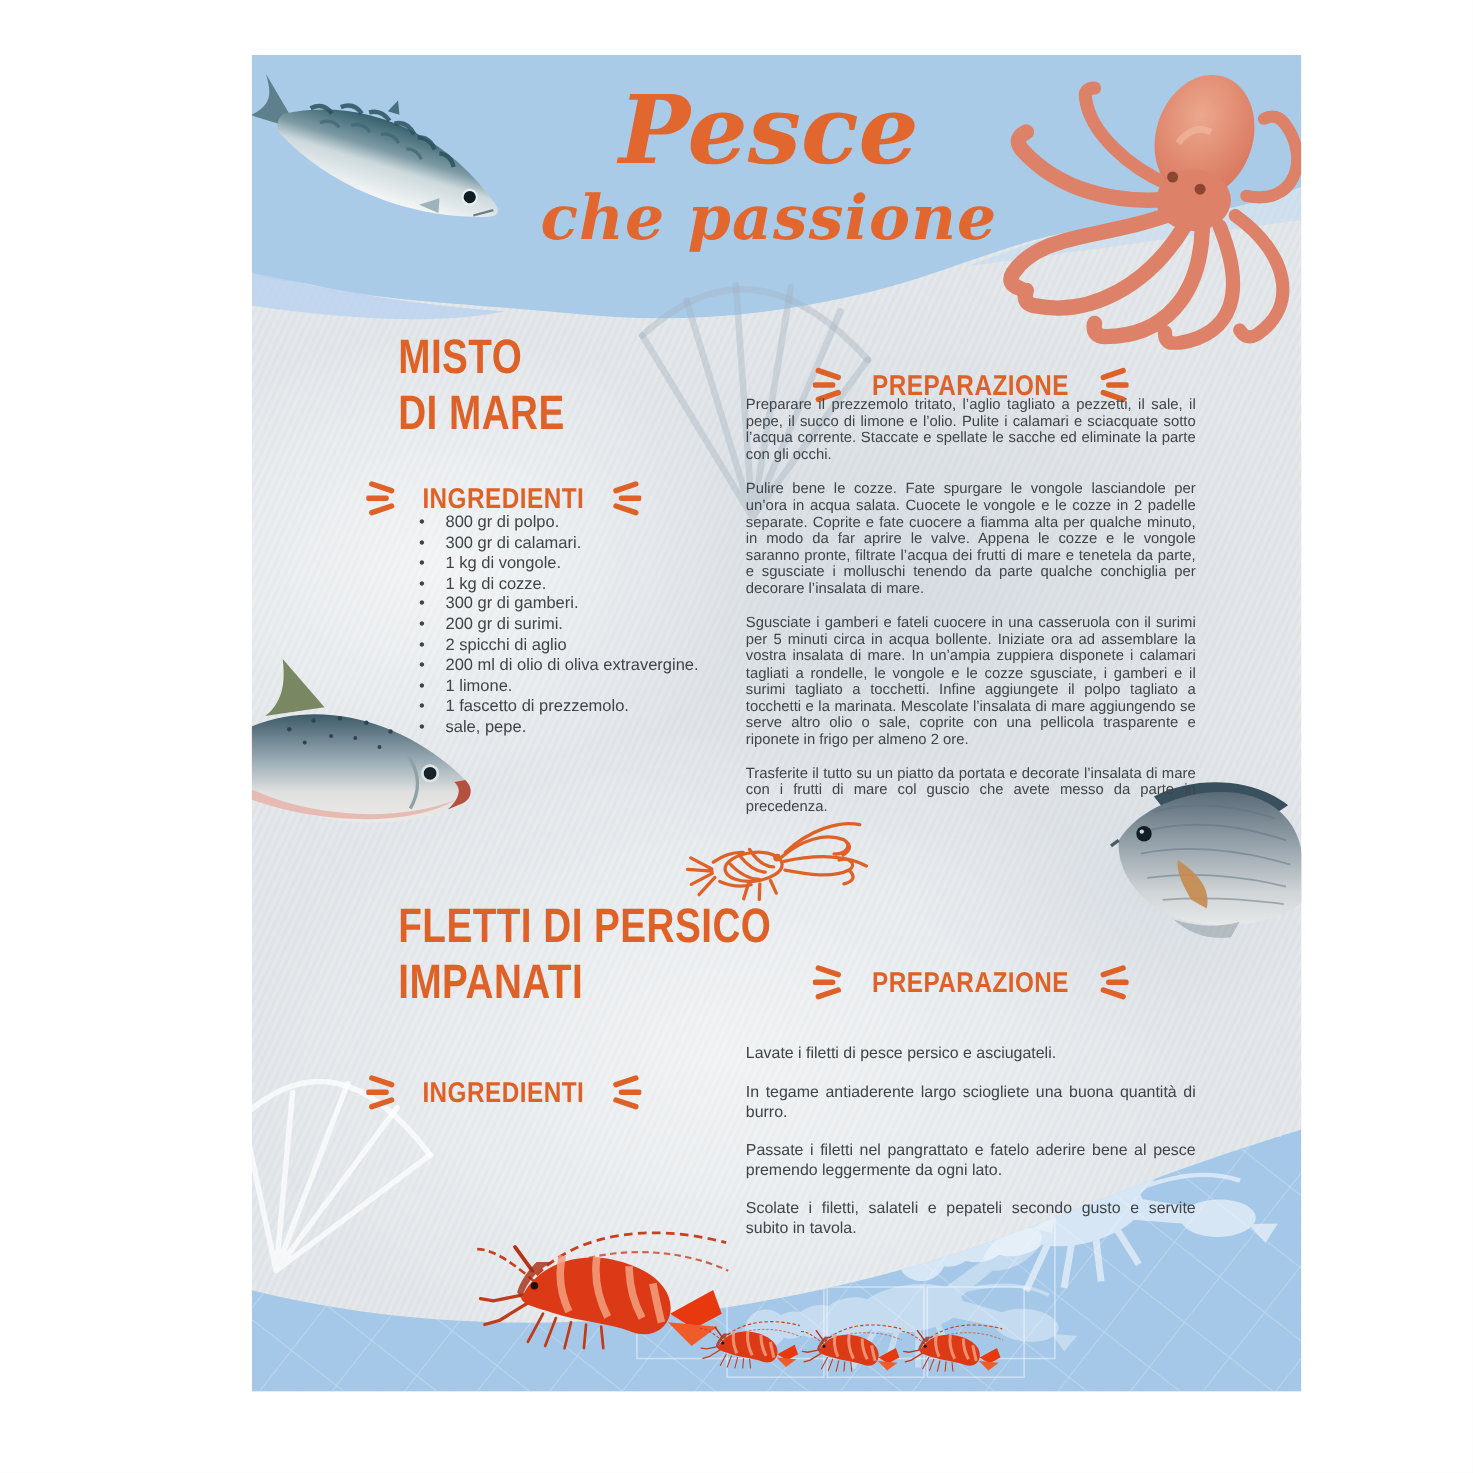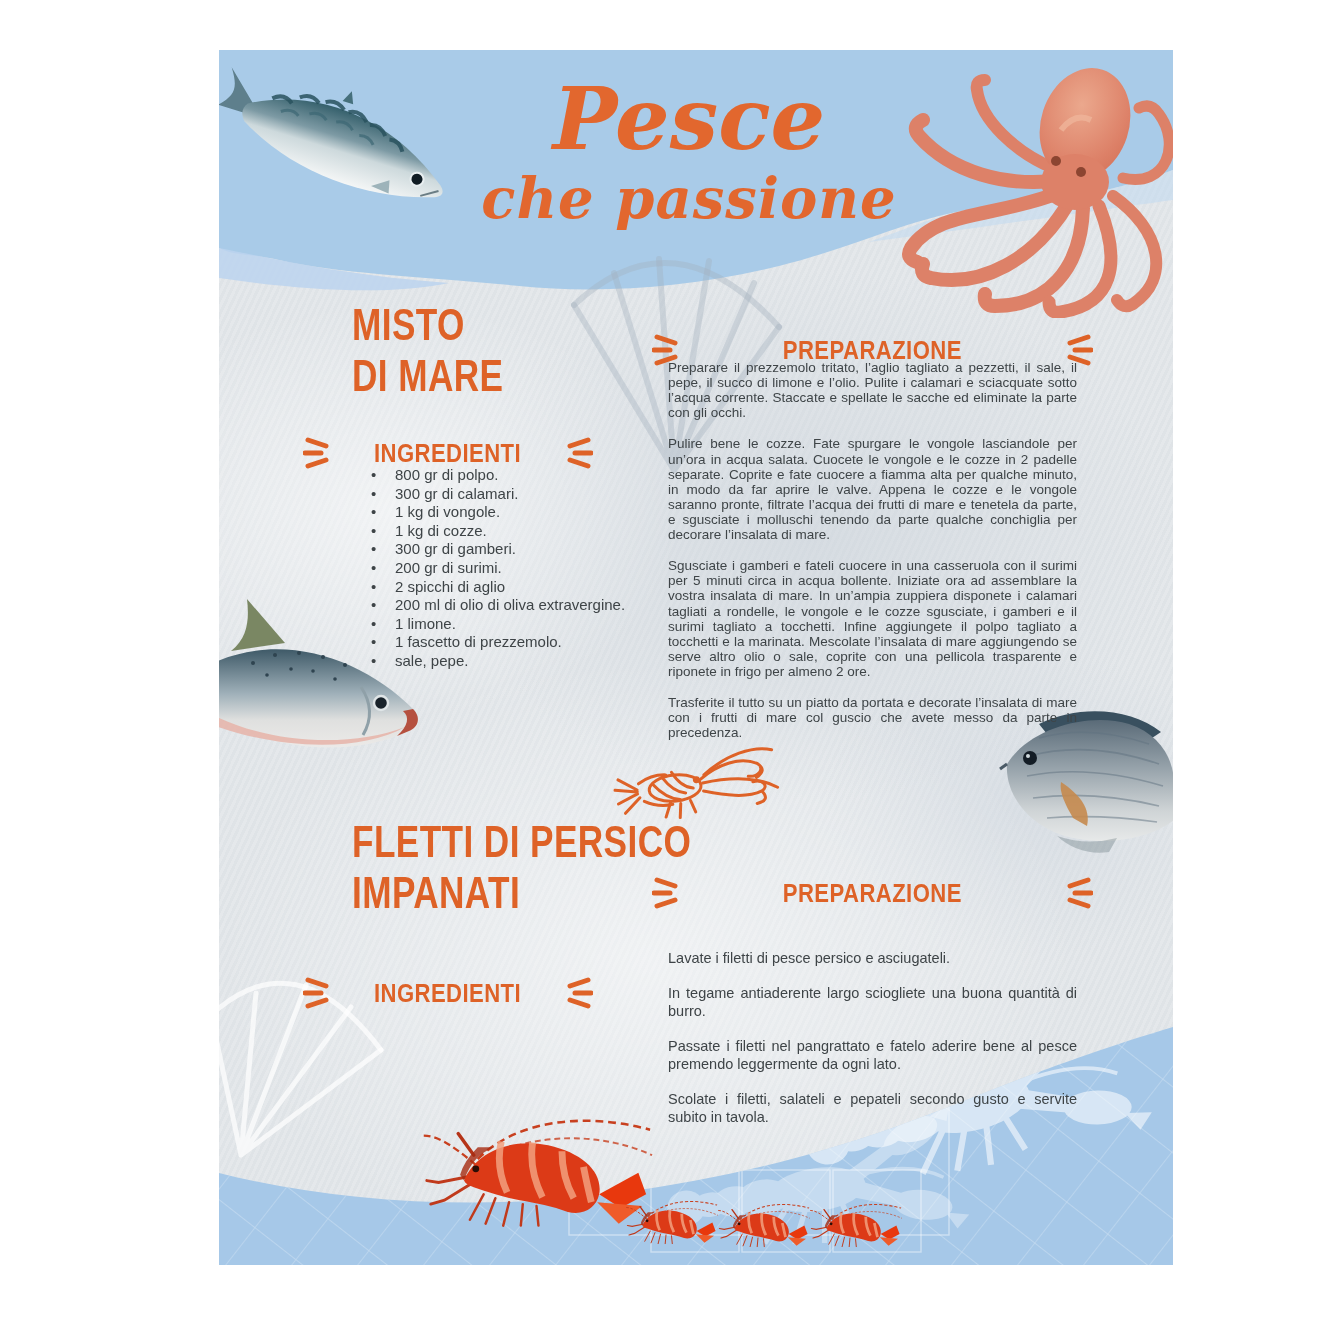--- a/index.html
+++ b/index.html
@@ -1,21 +1,21 @@
 <!DOCTYPE html>
 <html><head>
 <meta charset="utf-8">
 <style>
   html,body{margin:0;padding:0}
   body{
     width:1339px;height:1339px;position:relative;background:#ffffff;
     font-family:"Liberation Sans",sans-serif;overflow:hidden;
   }
   .page{
-    position:absolute;left:219px;top:50px;width:954px;height:1215px;overflow:hidden;
+    position:absolute;left:229px;top:50px;width:954px;height:1215px;overflow:hidden;
     background-color:#e3e7ea;
     background-image:
       radial-gradient(ellipse 420px 300px at 18% 38%, rgba(255,255,255,.55), transparent 70%),
       radial-gradient(ellipse 520px 380px at 62% 40%, rgba(203,211,219,.55), transparent 70%),
       radial-gradient(ellipse 600px 420px at 45% 75%, rgba(255,255,255,.5), transparent 72%),
       radial-gradient(ellipse 300px 220px at 85% 62%, rgba(206,214,223,.5), transparent 70%),
       repeating-linear-gradient(115deg, rgba(255,255,255,.06) 0 3px, rgba(150,160,172,.05) 3px 6px);
   }
   .abs{position:absolute}
   svg{display:block}
@@ -26,21 +26,21 @@
   .title .l1{font-size:86px;line-height:1}
   .title .l2{font-size:56px;line-height:1;margin-top:8px;letter-spacing:1px}
 
   
   .rtitle{color:#de6227;font-weight:bold;font-size:44px;line-height:1.16;
     transform:scaleX(.8);transform-origin:left top;letter-spacing:.5px;z-index:6}
   .rtitle1{left:133px;top:249px;width:420px}
   .rtitle2{left:133px;top:766px;width:440px}
 
   
-  .subhead{display:flex;align-items:center;justify-content:space-between;gap:12px;z-index:6}
+  .subhead{display:flex;align-items:center;justify-content:center;gap:12px;z-index:6}
   .subhead .txt{color:#de6227;font-weight:bold;font-size:26px;letter-spacing:.5px;
     transform:scaleX(.85);white-space:nowrap}
   .sub-ing1{left:84px;top:386px;width:290px}
   .sub-prep1{left:433px;top:283px;width:441px}
   .sub-ing2{left:84px;top:926px;width:290px}
   .sub-prep2{left:433px;top:826px;width:441px}
 
   
   .ing{list-style:none;margin:16px;padding:0;color:#3e4447;font-size:15px;line-height:18.6px;z-index:6}
   .ing li{padding-left:27px;position:relative}

